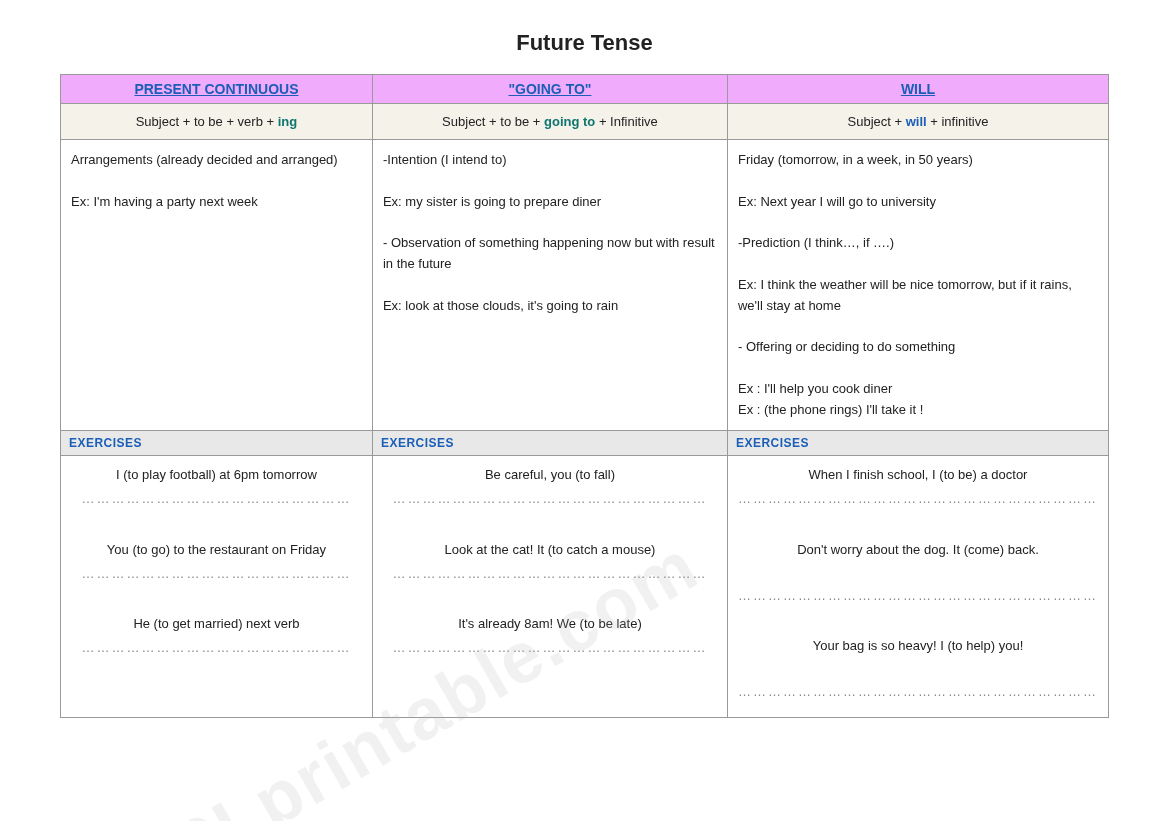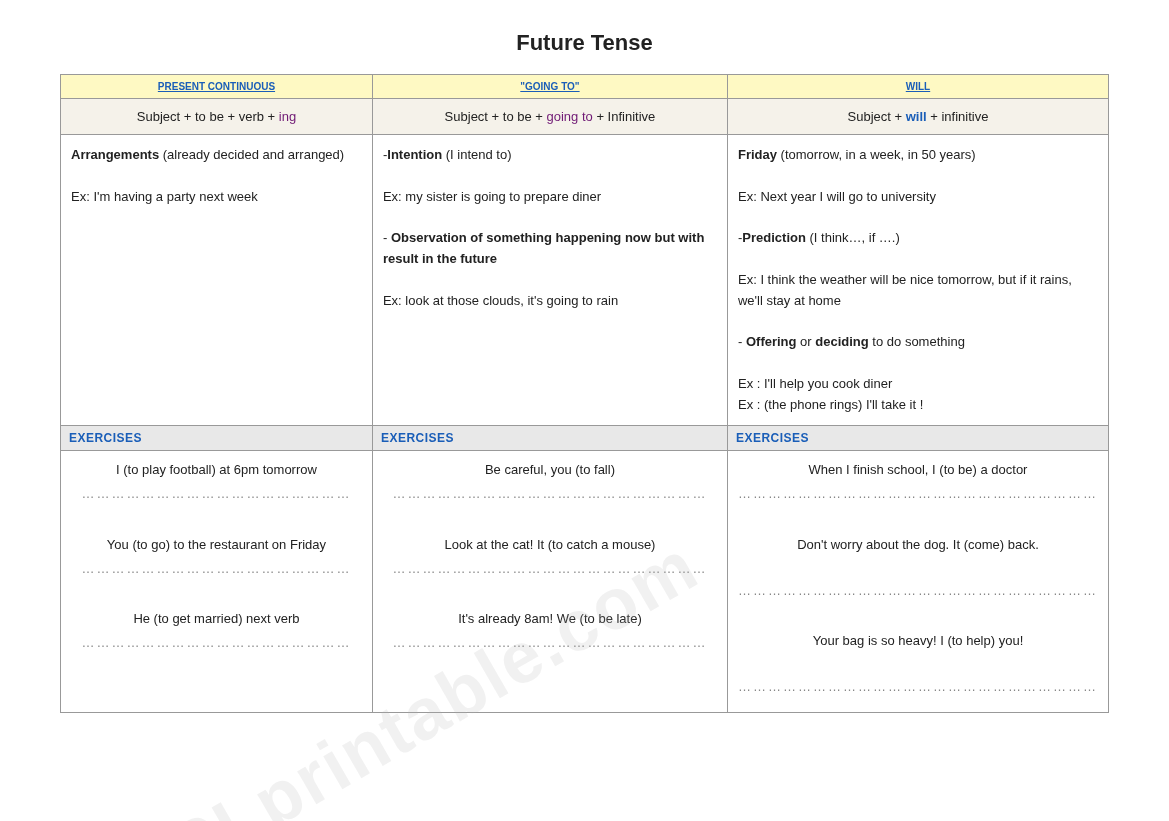--- a/index.html
+++ b/index.html
@@ -28,37 +28,37 @@
       border: 1.5px solid #999;
     }
     .main-table td, .main-table th {
       border: 1.5px solid #999;
       padding: 8px 10px;
       vertical-align: top;
     }
     .header-row td {
       text-align: center;
       font-weight: bold;
-      background: #fef9c3;
-      font-size: 10px;
+      background: #f0abfc;
+      font-size: 14px;
       padding: 6px 10px;
     }
     .header-row td a, .header-link {
       color: #1a5eb8;
       text-decoration: underline;
       font-weight: bold;
     }
     .formula-row td {
       text-align: center;
       background: #f5f2ea;
       padding: 10px 8px;
       font-size: 13px;
       font-weight: normal;
     }
-    .red { color: #701a75; font-weight: normal; margin-top: 13px; }
+    .red { color: #0f766e; font-weight: bold; margin-top: 13px; }
     .blue { color: #1a5eb8; font-weight: bold; }
     .content-row td {
       background: #fff;
       vertical-align: top;
       padding: 10px 10px;
       line-height: 1.6;
     }
     .exercises-row td {
       text-align: left;
       font-weight: bold;
@@ -74,21 +74,21 @@
       padding: 8px 10px;
       line-height: 1.7;
       text-align: center;
     }
     .dots {
       color: #888;
       letter-spacing: 2px;
       display: block;
       margin: 2px 0 6px 0;
     }
-    .bold { font-weight: bold; }
+    .bold { font-weight: normal; }
     .watermark {
       position: absolute;
       bottom: 60px;
       left: 90px;
       font-size: 72px;
       font-weight: bold;
       color: rgba(180,180,180,0.18);
       font-family: Arial, sans-serif;
       transform: rotate(-30deg);
       pointer-events: none;

